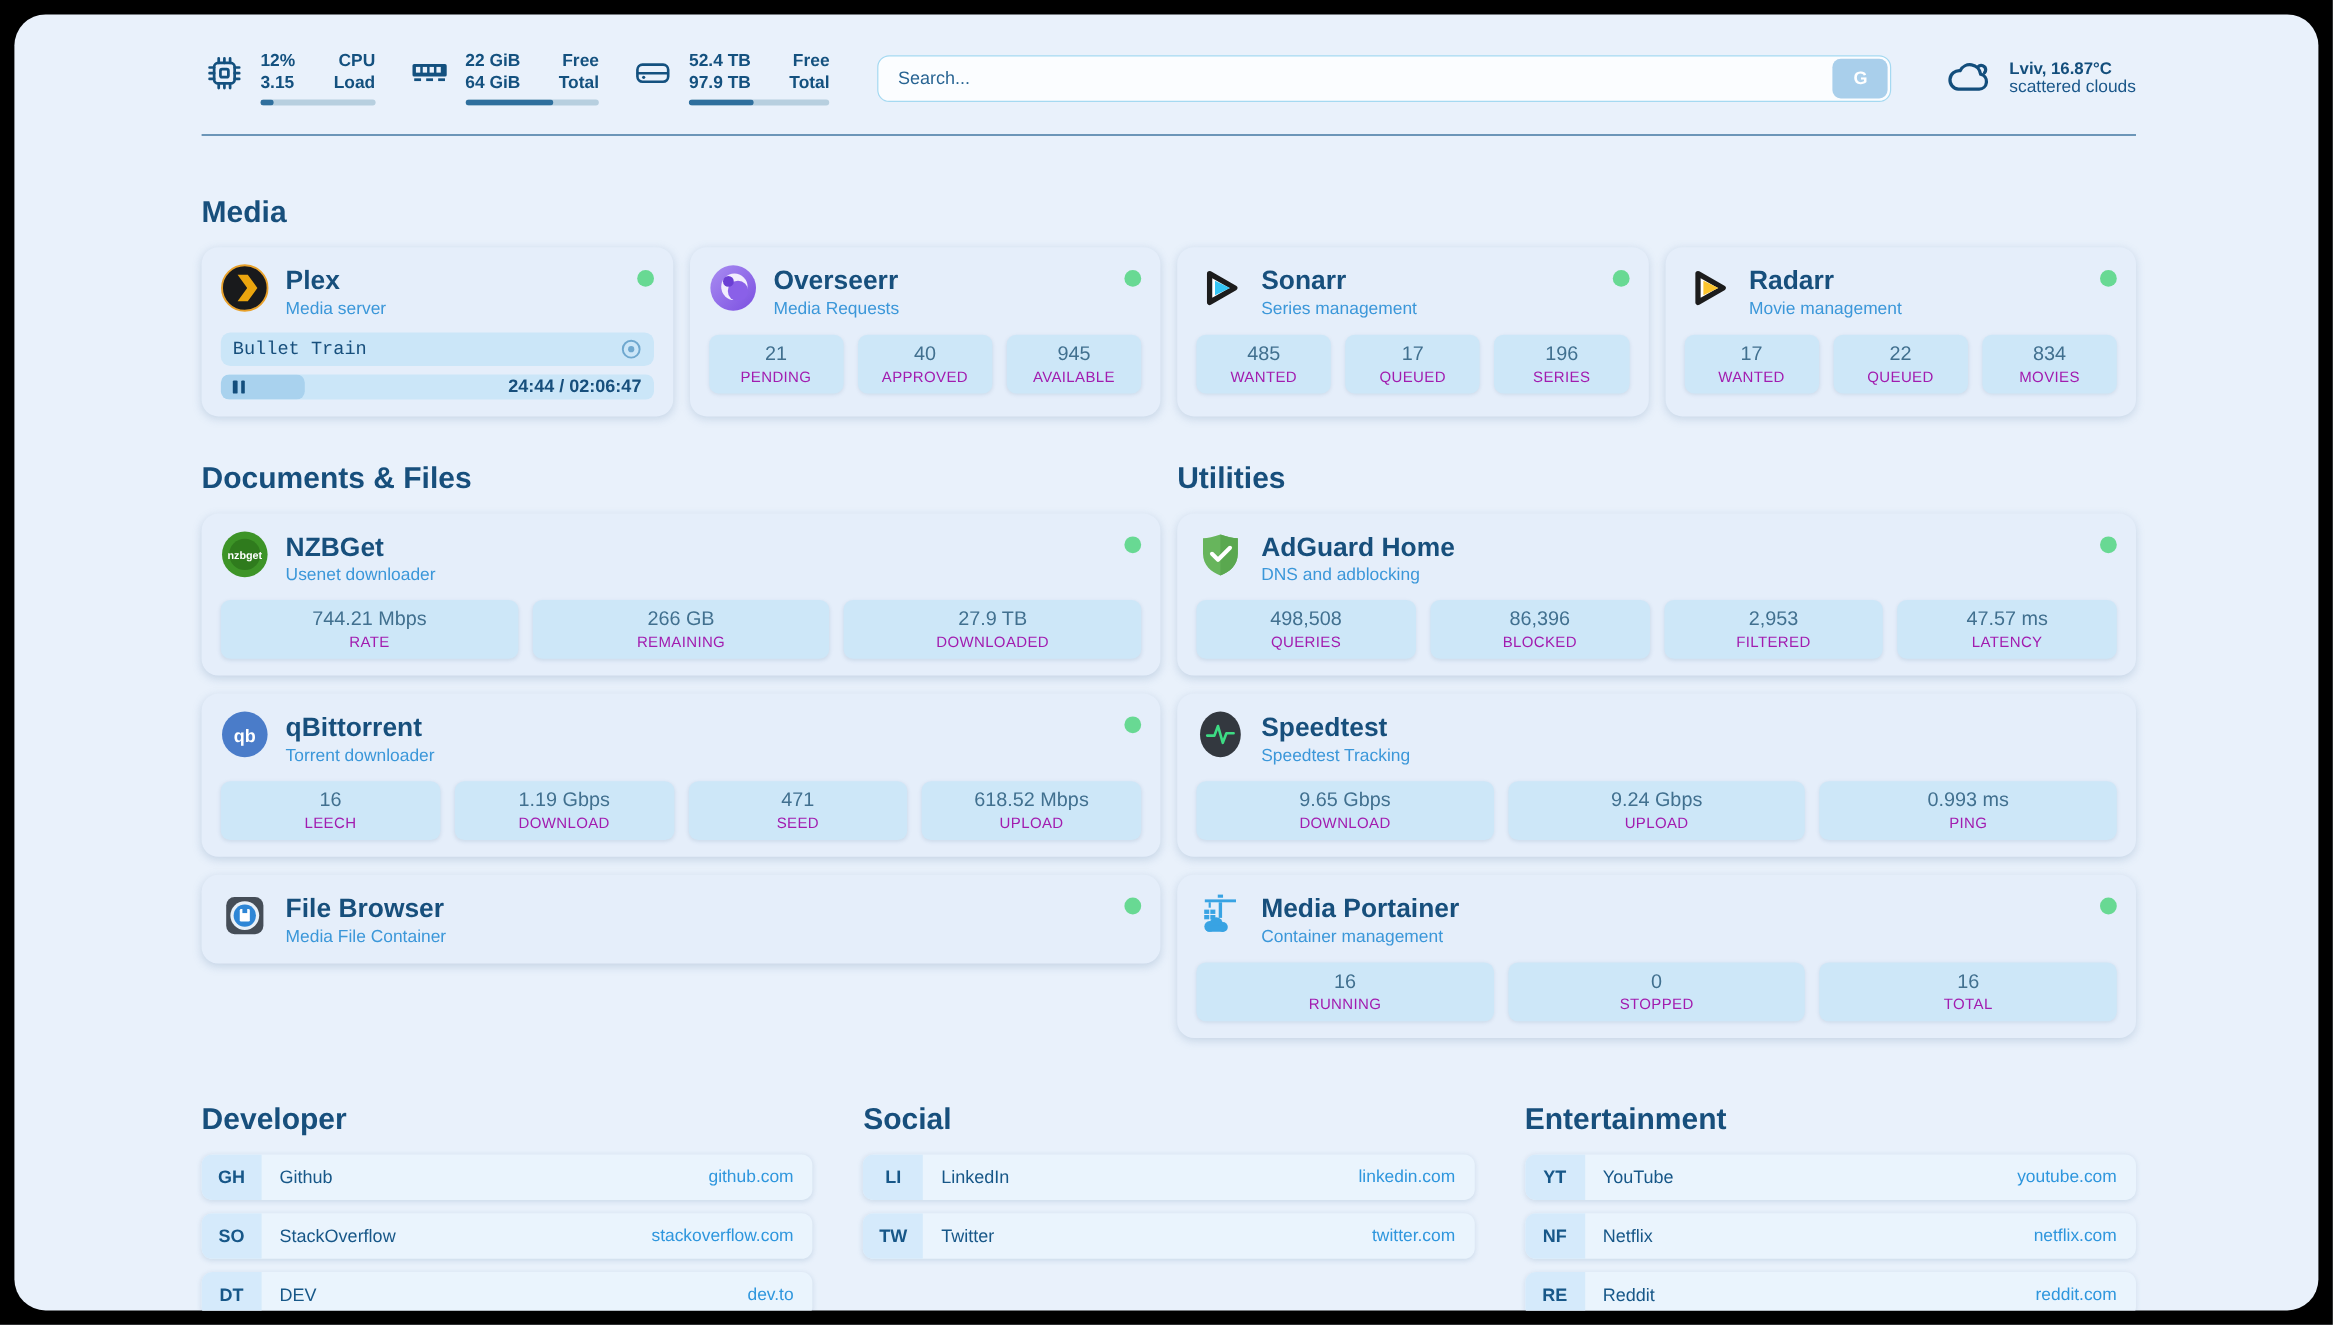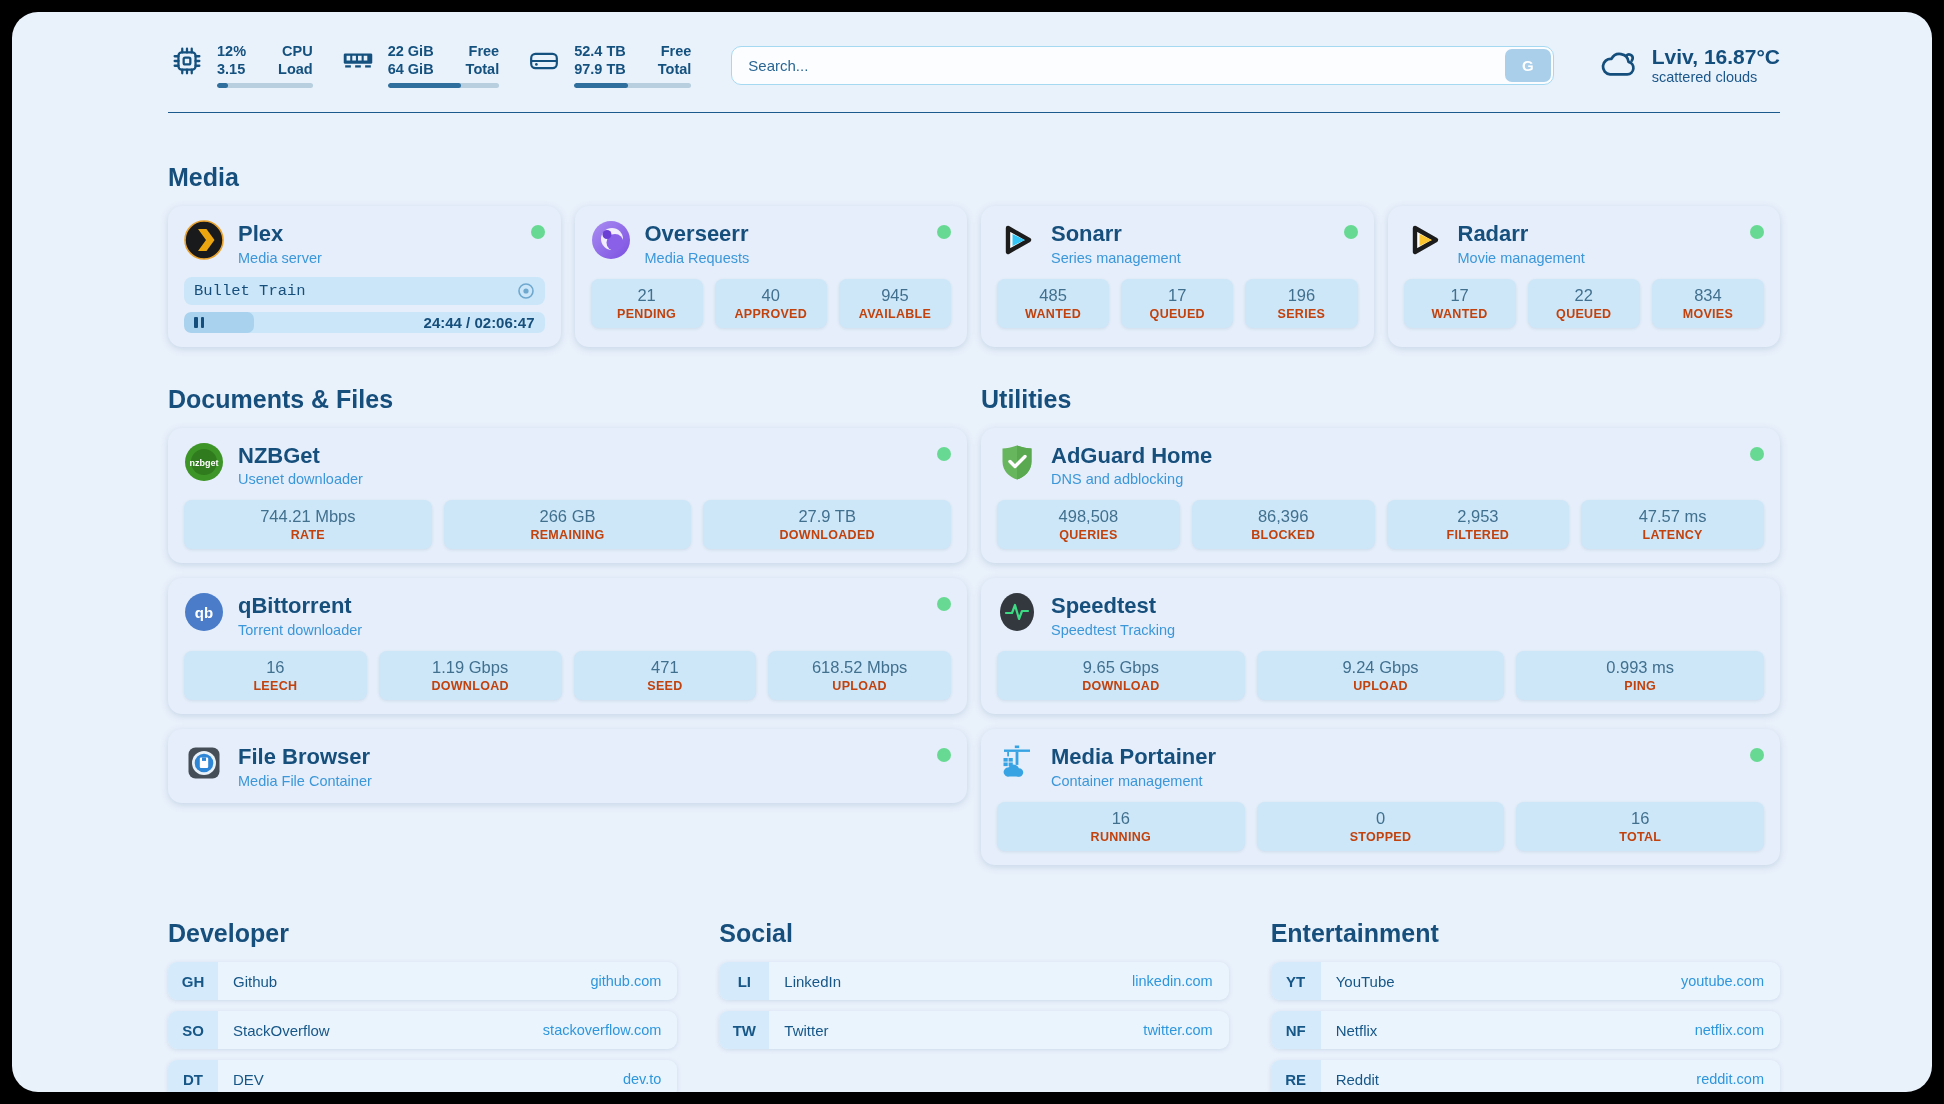--- a/index.html
+++ b/index.html
@@ -21,21 +21,21 @@
   .search-wrap { flex:1; margin:0 46px 0 40px; position:relative; height:39px; }
   .search-wrap input { width:100%; height:100%; background:#fbfdff; border:1.5px solid #a5d9f1;
       border-radius:10px; padding:0 60px 0 16px; font-size:15px; color:#1d5c8d; outline:none;
       font-family:"Liberation Sans", sans-serif; }
   .search-wrap input::placeholder { color:#1d5c8d; opacity:.95; }
   .g-btn { position:absolute; right:3px; top:3px; bottom:3px; width:46px; background:#a9cfeb;
       border:none; border-radius:7px; color:#fff; font-size:15px; font-weight:700; cursor:pointer;
       font-family:"Liberation Sans", sans-serif; }
   .weather { display:flex; align-items:center; gap:12px; }
   .w-icon { width:40px; height:34px; }
-  .w-line1 { font-size:21px; font-weight:600; color:#134e7c; }
+  .w-line1 { font-size:14px; font-weight:600; color:#134e7c; }
   .w-line2 { font-size:14.5px; color:#1a578a; }
   .divider { margin-top:24px; border-bottom:1.6px solid #1b5a8c; }
 
   
   .section-title { font-size:25px; font-weight:600; color:#174f7c; margin-bottom:14px; }
   .media-section { margin-top:50px; }
   .media-grid { display:grid; grid-template-columns:repeat(4,1fr); gap:14px; }
   .two-col { display:grid; grid-template-columns:1fr 1fr; column-gap:14px; margin-top:38px; align-items:start; }
   .col-stack { display:flex; flex-direction:column; gap:15px; }
 
@@ -45,21 +45,21 @@
   .app-icon { width:40px; height:40px; flex:0 0 auto; margin-right:14px; }
   .app-icon svg { width:40px; height:40px; display:block; }
   .app-name { font-size:22px; font-weight:600; color:#174f7c; line-height:1.2; margin-top:1px; }
   .app-sub { font-size:14.5px; color:#3b97d9; margin-top:2px; }
   .dot { width:14px; height:14px; border-radius:50%; background:#68d993; margin-left:auto; margin-top:5px; flex:0 0 auto; }
 
   .stats { display:flex; gap:12px; margin-top:13px; }
   .stat { flex:1; background:#cde7f8; border-radius:8px; text-align:center; padding:6px 4px 7px;
           box-shadow:0 1px 3px rgba(110,145,180,.18); }
   .stat-value { font-size:16.5px; color:#41708f; line-height:1.3; }
-  .stat-label { font-size:12.5px; font-weight:700; color:#c2410c; letter-spacing:.3px; margin-top:1px; }
+  .stat-label { font-size:12.5px; font-weight:400; color:#a21caf; letter-spacing:.3px; margin-top:1px; }
 
   
   .np-row { margin-top:11px; height:28px; background:#cbe6f8; border-radius:8px; display:flex;
             align-items:center; padding:0 10px; font-size:15.5px; font-weight:500; color:#174f7c;font-family:Liberation Mono, monospace; }
   .np-icon { margin-left:auto; width:18px; height:18px; cursor:pointer; }
   .np-bar { margin-top:7px; height:21px; background:#cbe6f8; border-radius:7px; position:relative; overflow:hidden; }
   .np-fill { position:absolute; left:0; top:0; bottom:0; background:#a9d2ee; border-radius:7px; }
   .pause { position:absolute; left:10px; top:5px; display:flex; gap:3px; }
   .pause i { display:block; width:3.5px; height:11px; background:#134e7c; border-radius:1px; }
   .np-time { position:absolute; right:10px; top:0; line-height:21px; font-size:15px; font-weight:600; color:#174f7c; }

